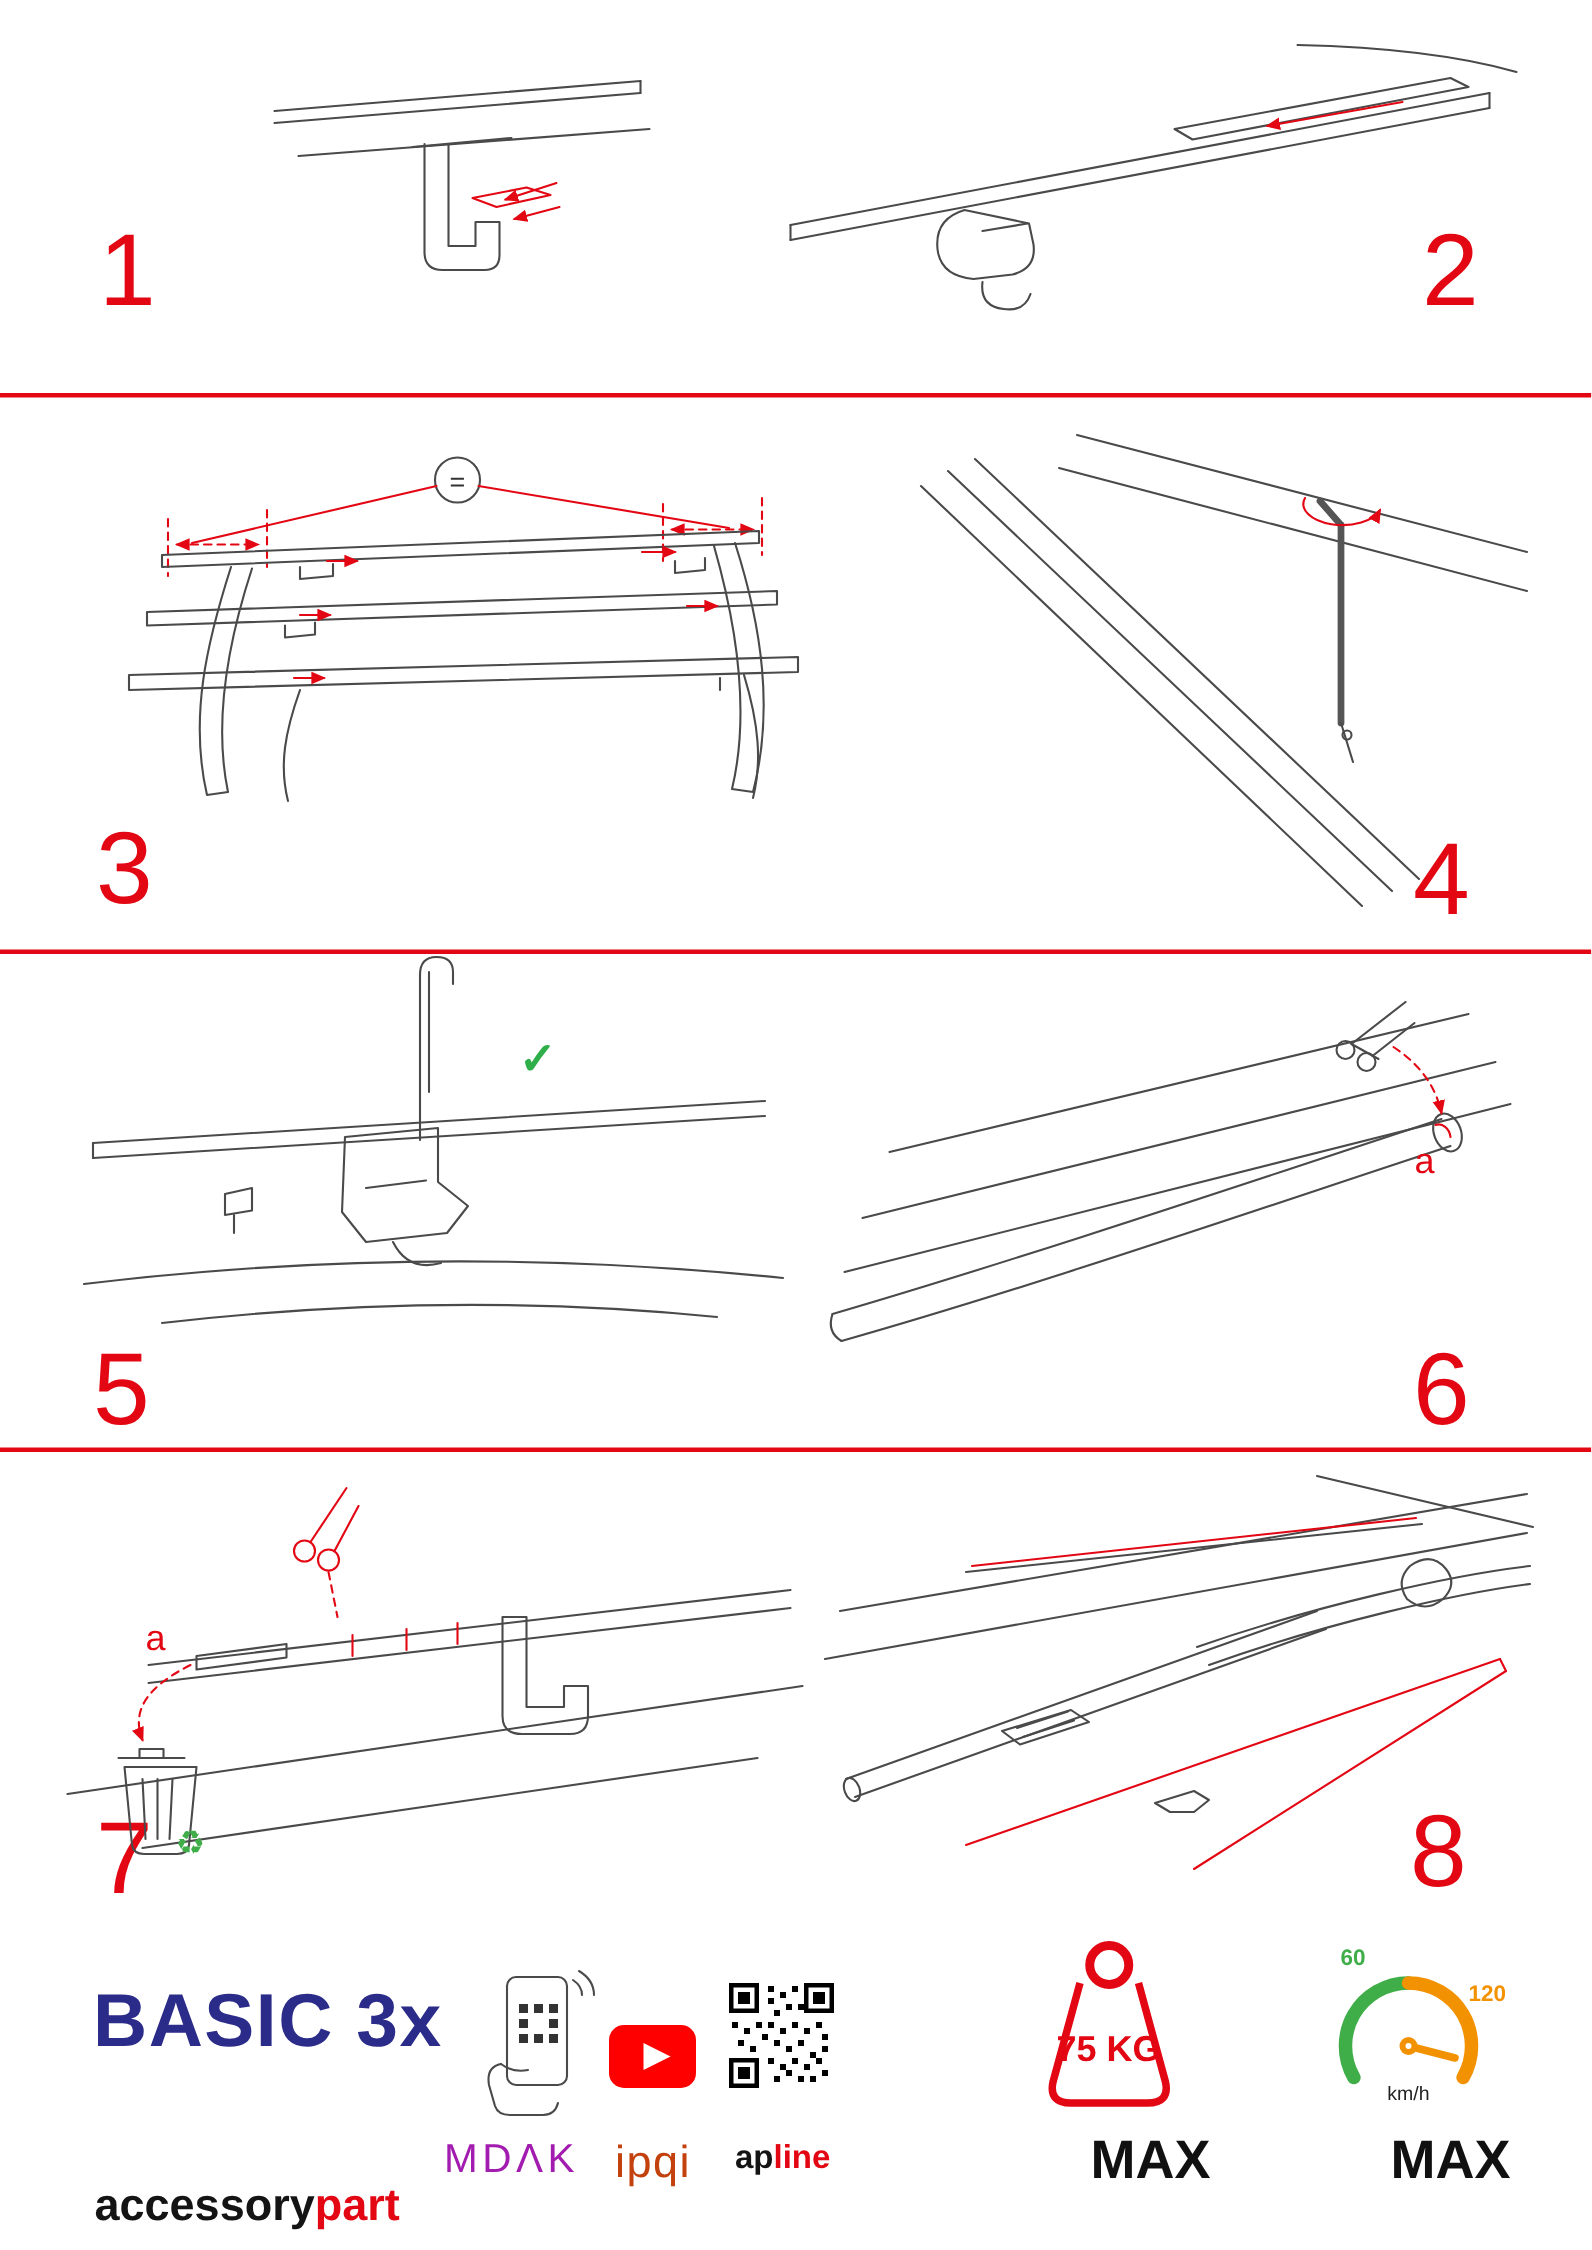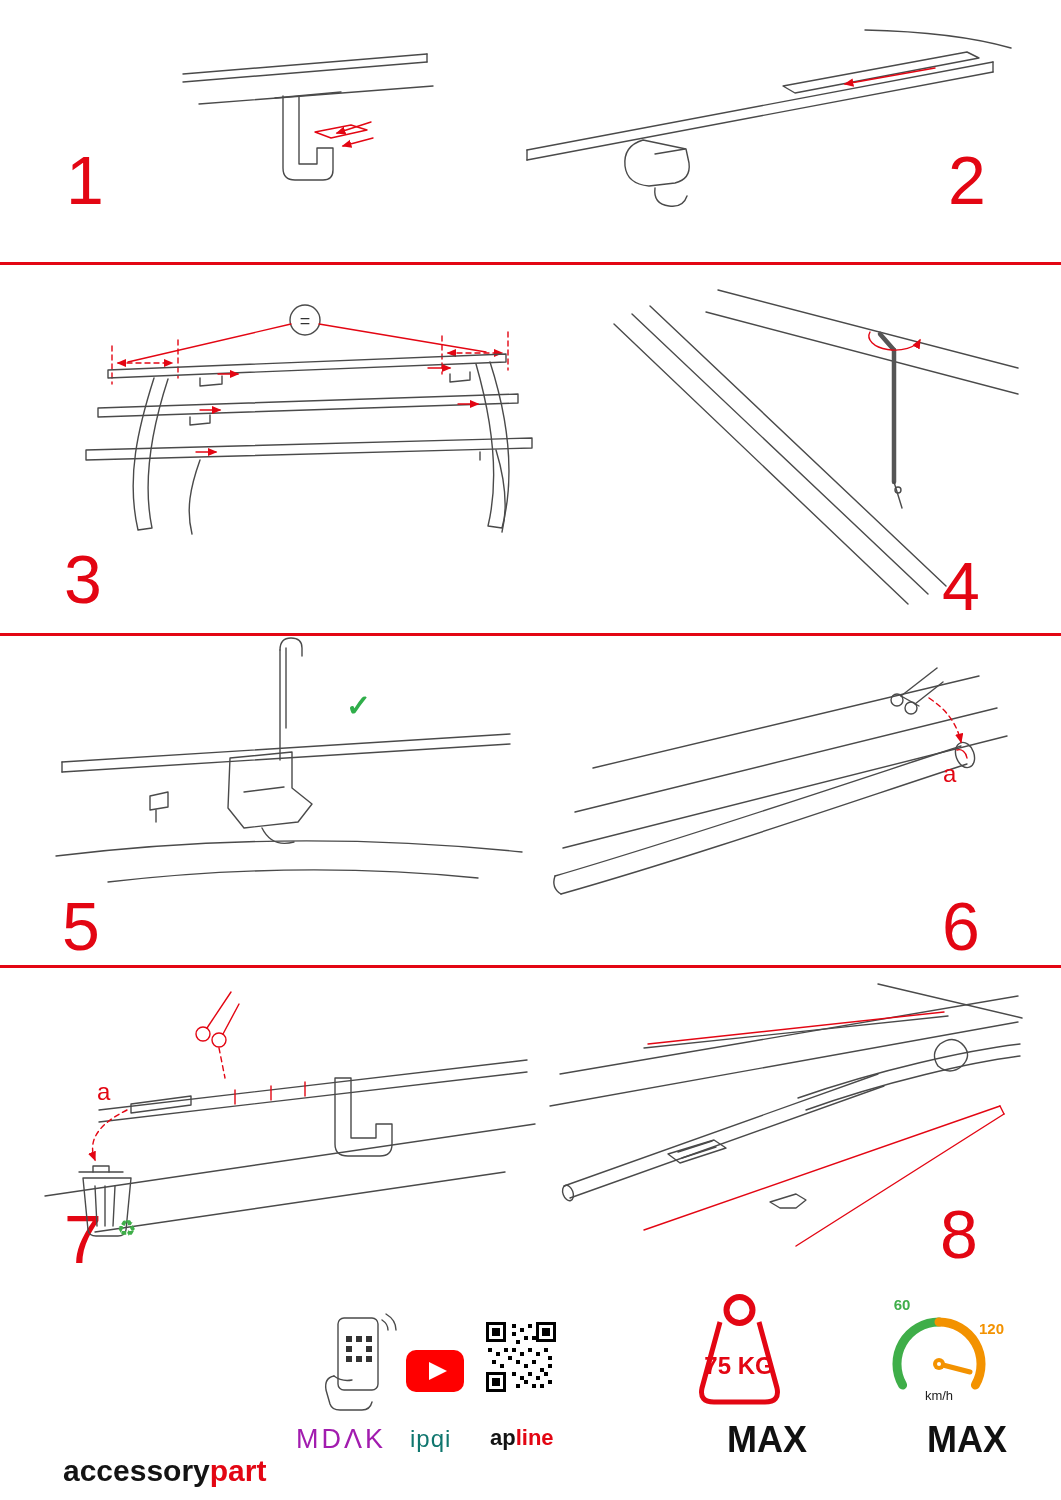--- a/index.html
+++ b/index.html
@@ -10,21 +10,21 @@
   .draw{position:absolute;}
   .sk{fill:none;stroke:#4a4a4a;stroke-width:1.4;stroke-linecap:round;stroke-linejoin:round;}
   .red{stroke:#e30613;}
   .dash{stroke-dasharray:5 4;}
   .thick{stroke-width:4.5;stroke:#555;}
   .ftxt{position:absolute;line-height:1;}
   .product{color:#2b2b8a;font-size:50px;font-weight:700;letter-spacing:1px;}
   .brandline{font-size:30px;font-weight:700;color:#141414;}
   .redtxt{color:#e30613;}
   .mdak{font-size:27px;font-weight:400;letter-spacing:3px;color:#a21caf;}
-  .ipqi{font-size:24px;font-weight:500;color:#0f766e;letter-spacing:1px;}
+  .ipqi{font-size:30px;font-weight:500;color:#c2410c;letter-spacing:1px;}
   .apline{font-size:22px;font-weight:600;color:#141414;}
   .maxlbl{font-size:36px;font-weight:700;color:#111;text-align:right;width:135px;}
 </style>
 </head>
 <body>
 
 <div class="page">
 
   
   <svg width="0" height="0">
@@ -203,20 +203,21 @@
     <path class="sk" d="M120,176 l46,-14 l12,8 l-46,15 z"></path>
     <path class="sk" d="M130,174 l34,-11"></path>
     <path class="sk" d="M134,180 l34,-11"></path>
     <path class="sk" d="M222,224 l26,-8 l10,6 l-10,8 h-16 z"></path>
     <path class="red sk" d="M96,252 L452,128"></path>
     <path class="red sk" d="M248,268 L456,136"></path>
     <path class="red sk" d="M452,128 L456,136"></path>
   </svg>
 
   
+  <div class="ftxt product" style="left:62px;top:1322px">BASIC 3x</div>
   <div class="ftxt brandline" style="left:63px;top:1456px">
     <span>accessory</span><span class="redtxt">part</span>
   </div>
 
   <svg class="draw" style="left:310px;top:1312px" width="92" height="100" viewBox="0 0 92 100">
     <rect class="sk" x="28" y="6" width="40" height="72" rx="6"></rect>
     <rect x="36" y="24" width="6" height="6" fill="#333"></rect>
     <rect x="46" y="24" width="6" height="6" fill="#333"></rect>
     <rect x="56" y="24" width="6" height="6" fill="#333"></rect>
     <rect x="36" y="34" width="6" height="6" fill="#333"></rect>

